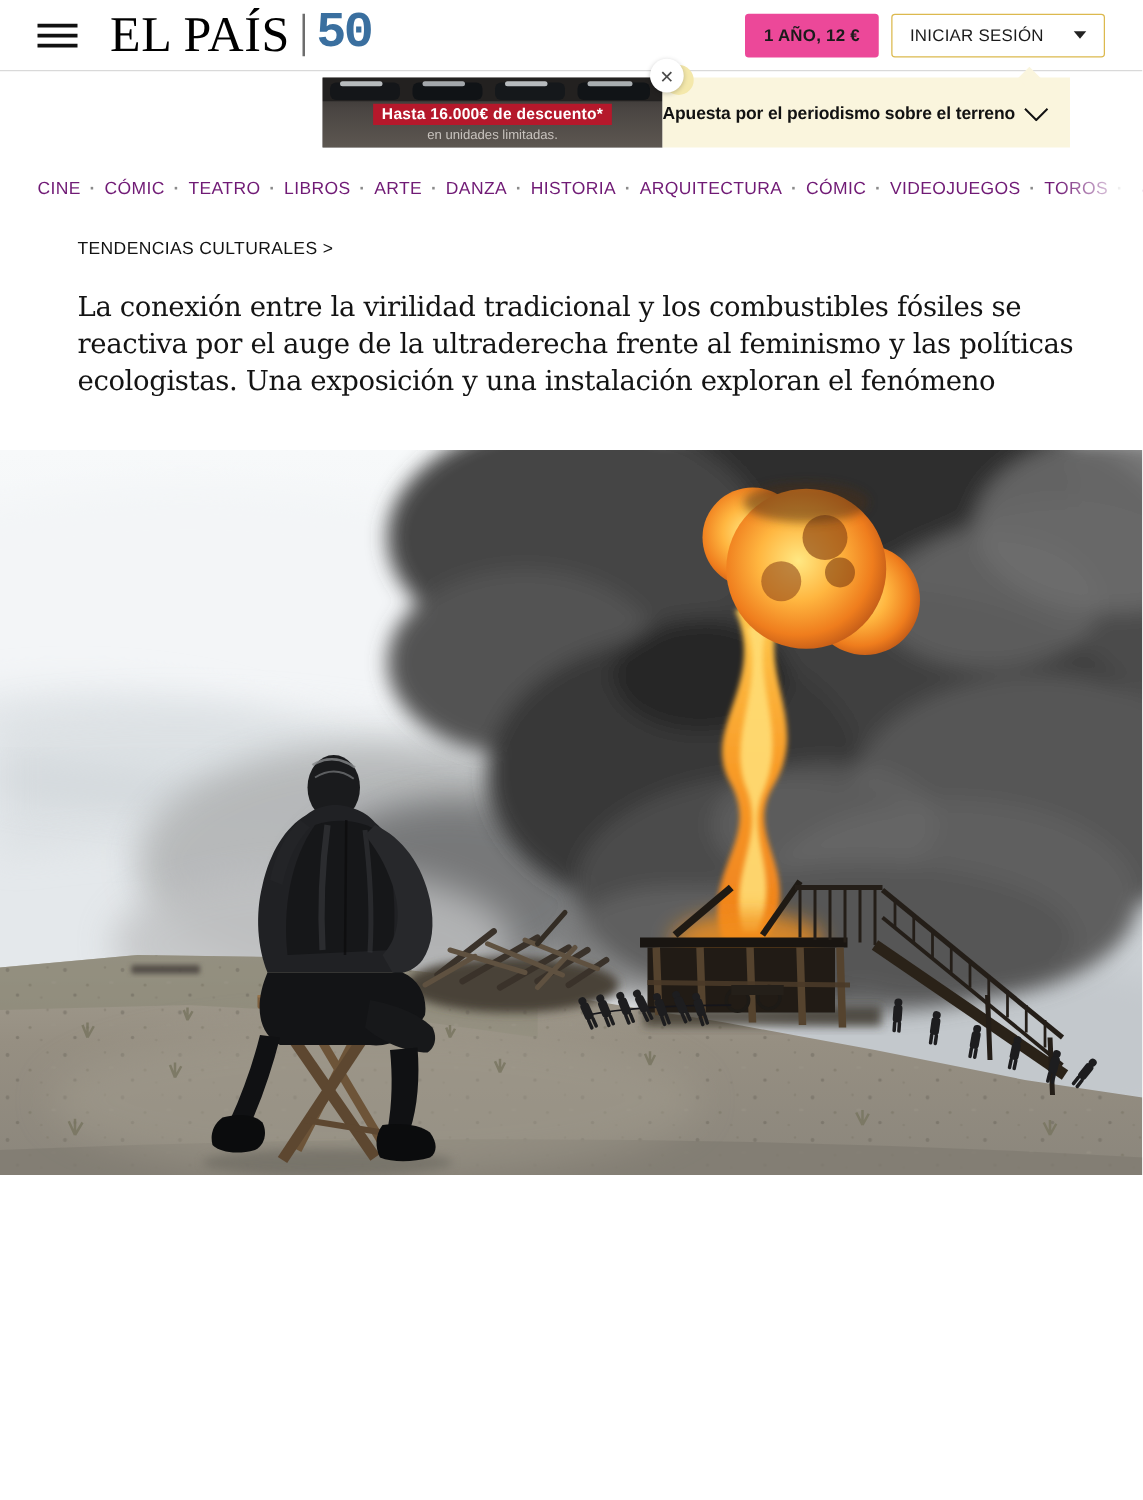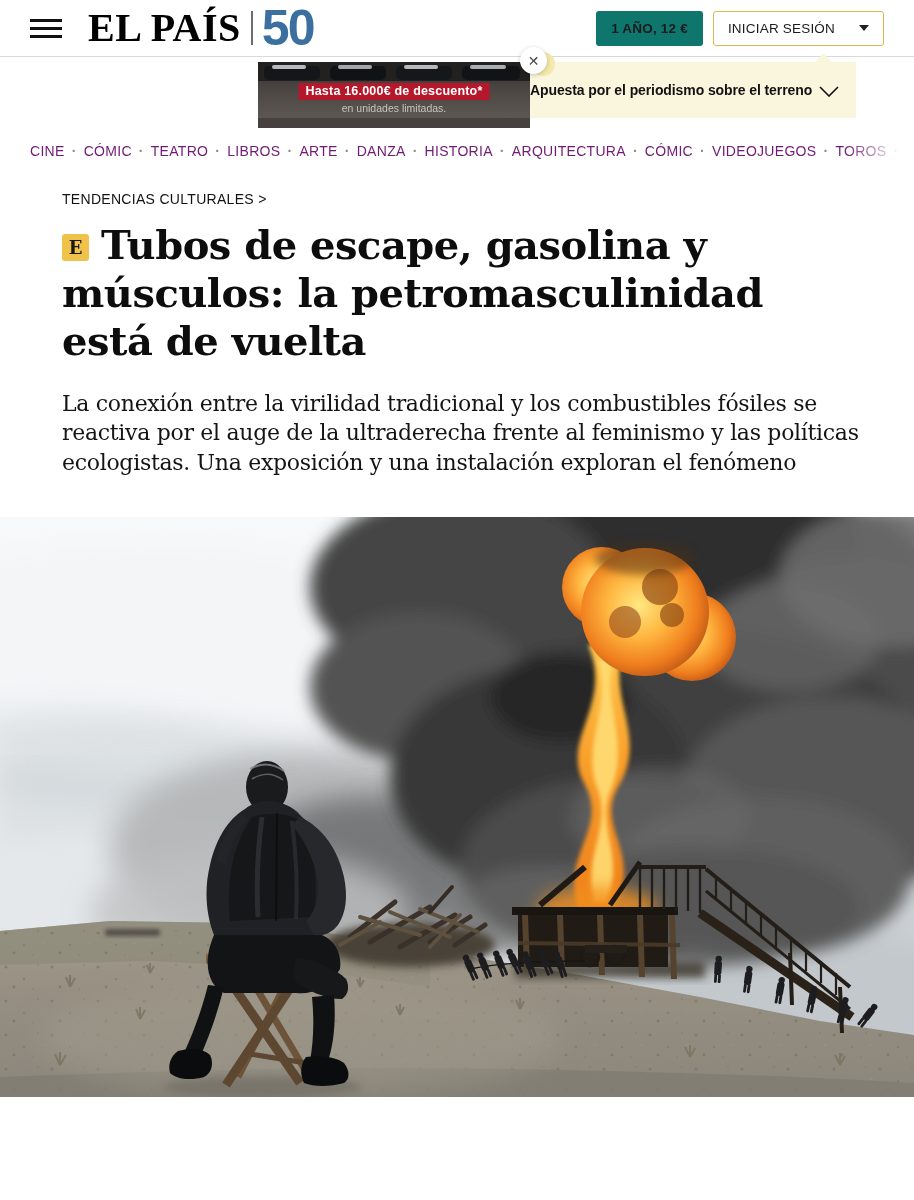--- a/index.html
+++ b/index.html
@@ -5,40 +5,40 @@
   * { box-sizing: border-box; margin: 0; padding: 0; }
   html,body { width: 914px; height: 1200px; overflow: hidden; background: #fff;
     font-family: "Liberation Sans", sans-serif; color: #111; }
 
   
   .header { height: 57px; display: flex; align-items: center; padding: 0 30px;
     border-bottom: 1px solid #d9d9d9; background: #fff; }
   .hamburger { width: 32px; display: flex; flex-direction: column; gap: 5px; cursor: pointer; }
   .hamburger span { display: block; height: 3px; background: #111; }
   .logo { display: flex; align-items: center; margin-left: 26px; text-decoration: none; }
-  .logo-text { font-family: "Liberation Serif", serif; font-weight: 700; font-size: 40px;
+  .logo-text { font-family: "Liberation Serif", serif; font-weight: 400; font-size: 40px;
     color: #000; letter-spacing: 0.5px; line-height: 1; }
   .logo-divider { width: 2px; height: 34px; background: #6d6d6d; margin: 0 9px 0 10px; }
-  .logo-50 { font-family: Liberation Sans, sans-serif; font-weight: 700; font-size: 50px;
+  .logo-50 { font-family: Liberation Mono, monospace; font-weight: 700; font-size: 40px;
     color: #3a6f9f; letter-spacing: -2px; line-height: 1; text-align: right; }
   .header-spacer { flex: 1; }
-  .subscribe-btn { background: #0f766e; border: none; border-radius: 3px; cursor: pointer;
+  .subscribe-btn { background: #ec4899; border: none; border-radius: 3px; cursor: pointer;
     font-family: "Liberation Sans", sans-serif; font-weight: 700; font-size: 13.5px;
     color: #1b1b1b; padding: 10px 15px; letter-spacing: .2px; }
   .login-btn { margin-left: 10px; background: #fff; border: 1px solid #dcb94e; border-radius: 3px;
     cursor: pointer; font-family: "Liberation Sans", sans-serif; font-weight: 400;
     font-size: 13.5px; color: #1b1b1b; padding: 9px 14px; display: flex; align-items: center;
     gap: 24px; letter-spacing: .2px; }
   .caret-down { width: 0; height: 0; border-left: 5px solid transparent;
     border-right: 5px solid transparent; border-top: 6px solid #222; }
 
   
   .promo-wrap { position: relative; margin: 5px 0 0 258px; width: 598px; height: 56px;
     display: flex; }
-  .ad-creative { position: relative; width: 272px; height: 66px; overflow: hidden;
+  .ad-creative { position: relative; width: 272px; height: 56px; overflow: hidden;
     background: #46413e; cursor: pointer; flex: none; }
   .ad-creative svg { position: absolute; inset: 0; }
   .ad-red { position: absolute; top: 21px; left: 50%; transform: translateX(-50%);
     background: #b5182b; color: #fff; font-size: 12.5px; font-weight: 700;
     padding: 1px 7px 2px; white-space: nowrap; letter-spacing: .2px; }
   .ad-sub { position: absolute; top: 40px; left: 0; width: 100%; text-align: center;
     color: #c8c3be; font-size: 10.5px; }
   .promo-panel { flex: 1; background: #faf5dd; display: flex; align-items: center;
     gap: 7px; cursor: pointer; position: relative;
     font-weight: 700; font-size: 14px; color: #121212; letter-spacing: -0.1px; white-space: nowrap; }
@@ -154,21 +154,20 @@
     <li>VIDEOJUEGOS</li>
     <li>TOROS</li>
     <li>BABELIA</li>
 
   </ul>
   <div class="nav-fade"></div>
 </nav>
 
 <div class="article">
   <a class="breadcrumb">TENDENCIAS CULTURALES &gt;</a>
-  <h1 class="headline"><span class="kicker-badge">E</span><span>Tubos de escape, gasolina y músculos: la petromasculinidad está de vuelta</span></h1>
   <p class="standfirst">La conexión entre la virilidad tradicional y los combustibles fósiles se reactiva por el auge de la ultraderecha frente al feminismo y las políticas ecologistas. Una exposición y una instalación exploran el fenómeno</p>
 </div>
 
 <figure class="hero">
   <svg width="914" height="580" viewBox="0 0 914 580">
     <defs>
       <linearGradient id="sky" x1="0" y1="0" x2="0" y2="1">
         <stop offset="0" stop-color="#f7f9fa"></stop>
           <stop offset="0.6" stop-color="#eceef0"></stop>
           <stop offset="1" stop-color="#dadde0"></stop>

